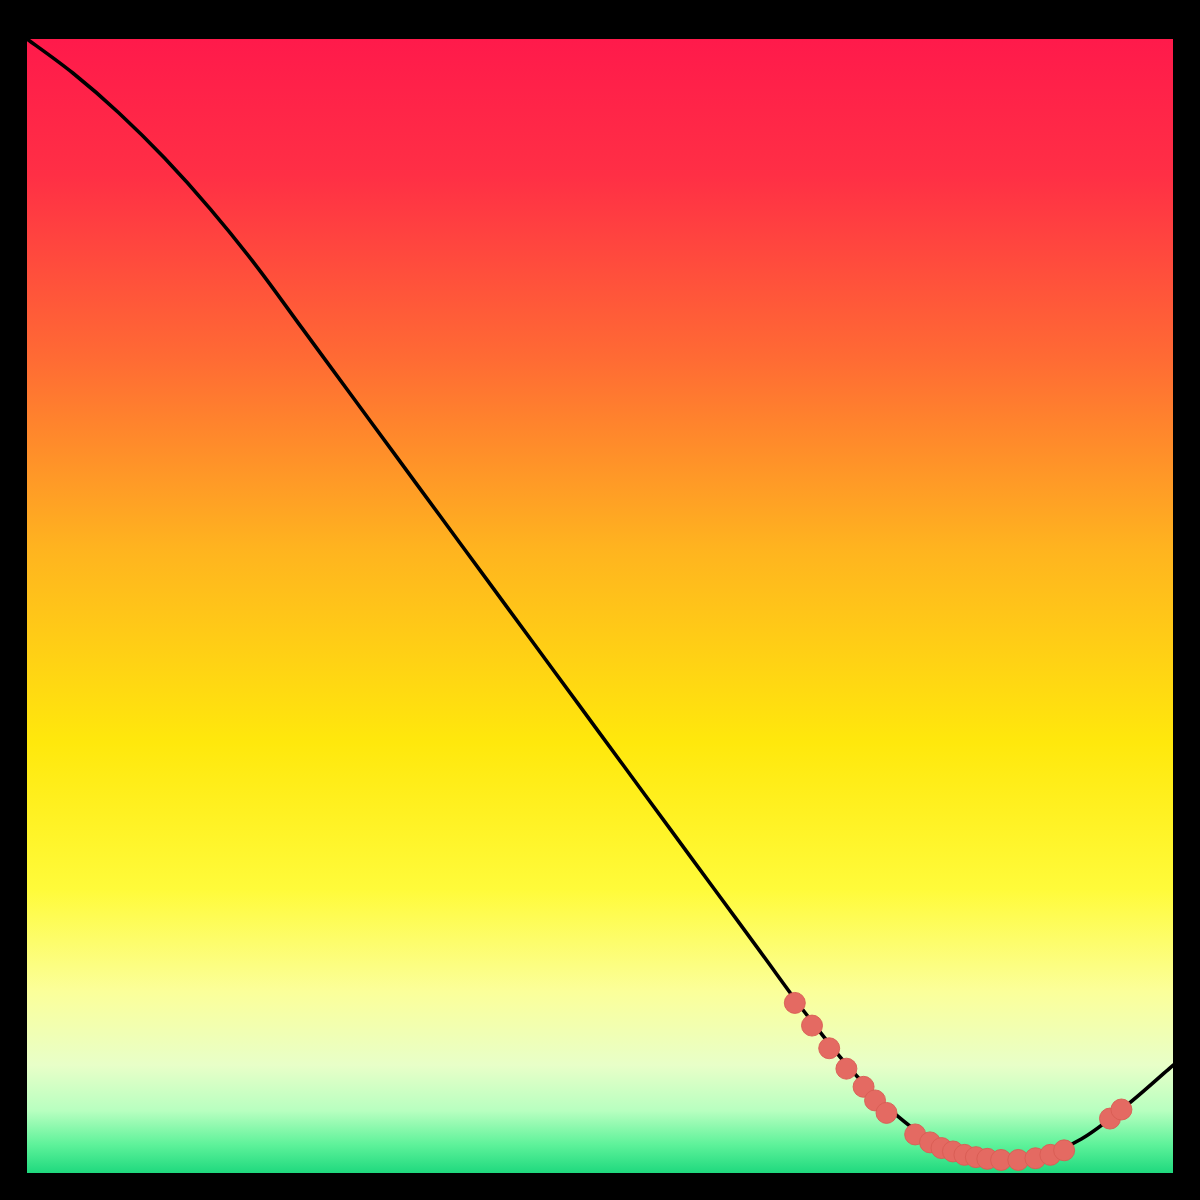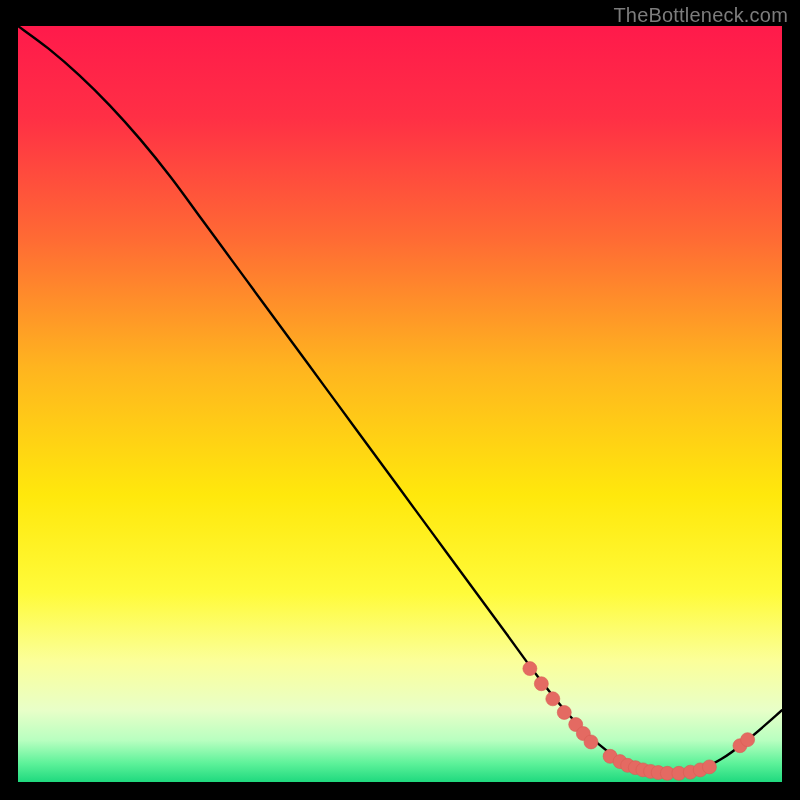--- a/index.html
+++ b/index.html
@@ -25,21 +25,20 @@
     top: 26px;
     width: 764px;
     height: 756px;
   }
   svg { display: block; }
 </style>
 </head>
 <body>
 
 <div class="frame">
-  <div class="attribution">TheBottleneck.com</div>
 
   <div class="plot">
     <svg id="chart-svg" width="764" height="756" viewBox="0 0 764 756">
       <defs>
         <linearGradient id="bg-grad" x1="0" y1="0" x2="0" y2="1">
             <stop offset="0.00%" stop-color="#ff1a4b"></stop>
             <stop offset="12.00%" stop-color="#ff2f45"></stop>
             <stop offset="28.00%" stop-color="#ff6a34"></stop>
             <stop offset="45.00%" stop-color="#ffb41f"></stop>
             <stop offset="62.00%" stop-color="#ffe80c"></stop>

